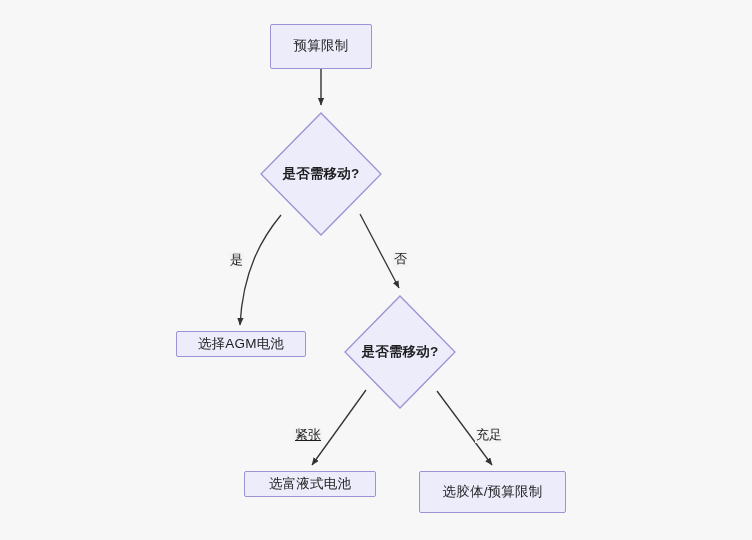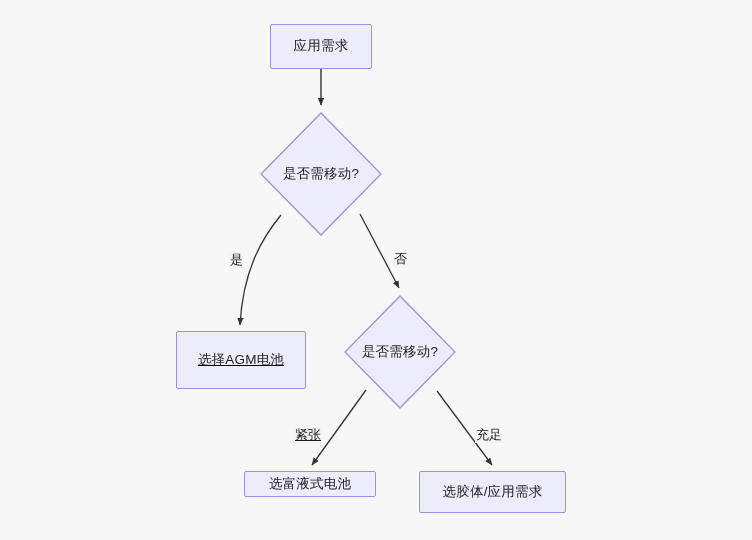--- a/index.html
+++ b/index.html
@@ -53,20 +53,21 @@
   .node-diamond .diamond-shape {
     position: absolute;
     left: 0;
     top: 0;
     width: 100%;
     height: 100%;
   }
   .node-diamond .node-label {
     position: relative;
     z-index: 2;
+    font-weight: bold;
   }
   .edge-label {
     position: absolute;
     background: #f4f4f5;
     font-size: 13px;
     color: #1d1d1f;
     padding: 0 1px;
     white-space: nowrap;
     line-height: 1.25;
   }
@@ -88,47 +89,47 @@
     <path d="M281,215 C262,238 243,270 240,325" fill="none" stroke="#333333" stroke-width="1.3" marker-end="url(#arrowhead)"></path>
 
     <path d="M360,214 L399,288" fill="none" stroke="#333333" stroke-width="1.3" marker-end="url(#arrowhead)"></path>
 
     <path d="M366,390 L312,465" fill="none" stroke="#333333" stroke-width="1.3" marker-end="url(#arrowhead)"></path>
 
     <path d="M437,391 L492,465" fill="none" stroke="#333333" stroke-width="1.3" marker-end="url(#arrowhead)"></path>
   </svg>
 
   <div class="node node-box" style="left:270px; top:24px; width:102px; height:45px;">
-    <span class="node-label">应用需求</span>
+    <span class="node-label">预算限制</span>
   </div>
 
   <div class="node node-diamond" style="left:260px; top:112px; width:122px; height:124px;">
     <svg class="diamond-shape" viewBox="0 0 122 124" preserveAspectRatio="none">
       <polygon points="61,1 121,62 61,123 1,62" fill="#ececfb" stroke="#9a93d6" stroke-width="1.3"></polygon>
     </svg>
     <span class="node-label">是否需移动?</span>
   </div>
 
-  <div class="node node-box" style="left:176px; top:331px; width:130px; height:58px;text-decoration:underline;">
+  <div class="node node-box" style="left:176px; top:331px; width:130px; height:26px;">
     <span class="node-label">选择AGM电池</span>
   </div>
 
   <div class="node node-diamond" style="left:344px; top:295px; width:112px; height:114px;">
     <svg class="diamond-shape" viewBox="0 0 112 114" preserveAspectRatio="none">
       <polygon points="56,1 111,57 56,113 1,57" fill="#ececfb" stroke="#9a93d6" stroke-width="1.3"></polygon>
     </svg>
     <span class="node-label">是否需移动?</span>
   </div>
 
   <div class="node node-box" style="left:244px; top:471px; width:132px; height:26px;">
     <span class="node-label">选富液式电池</span>
   </div>
 
   <div class="node node-box" style="left:419px; top:471px; width:147px; height:42px;">
-    <span class="node-label">选胶体/应用需求</span>
+    <span class="node-label">选胶体/预算限制</span>
   </div>
 
   <div class="edge-label" style="left:229px; top:252px;">是</div>
 
   <div class="edge-label" style="left:393px; top:251px;">否</div>
 
   <div class="edge-label" style="left:294px; top:427px;text-decoration:underline;">紧张</div>
 
   <div class="edge-label" style="left:475px; top:427px;">充足</div>
 

